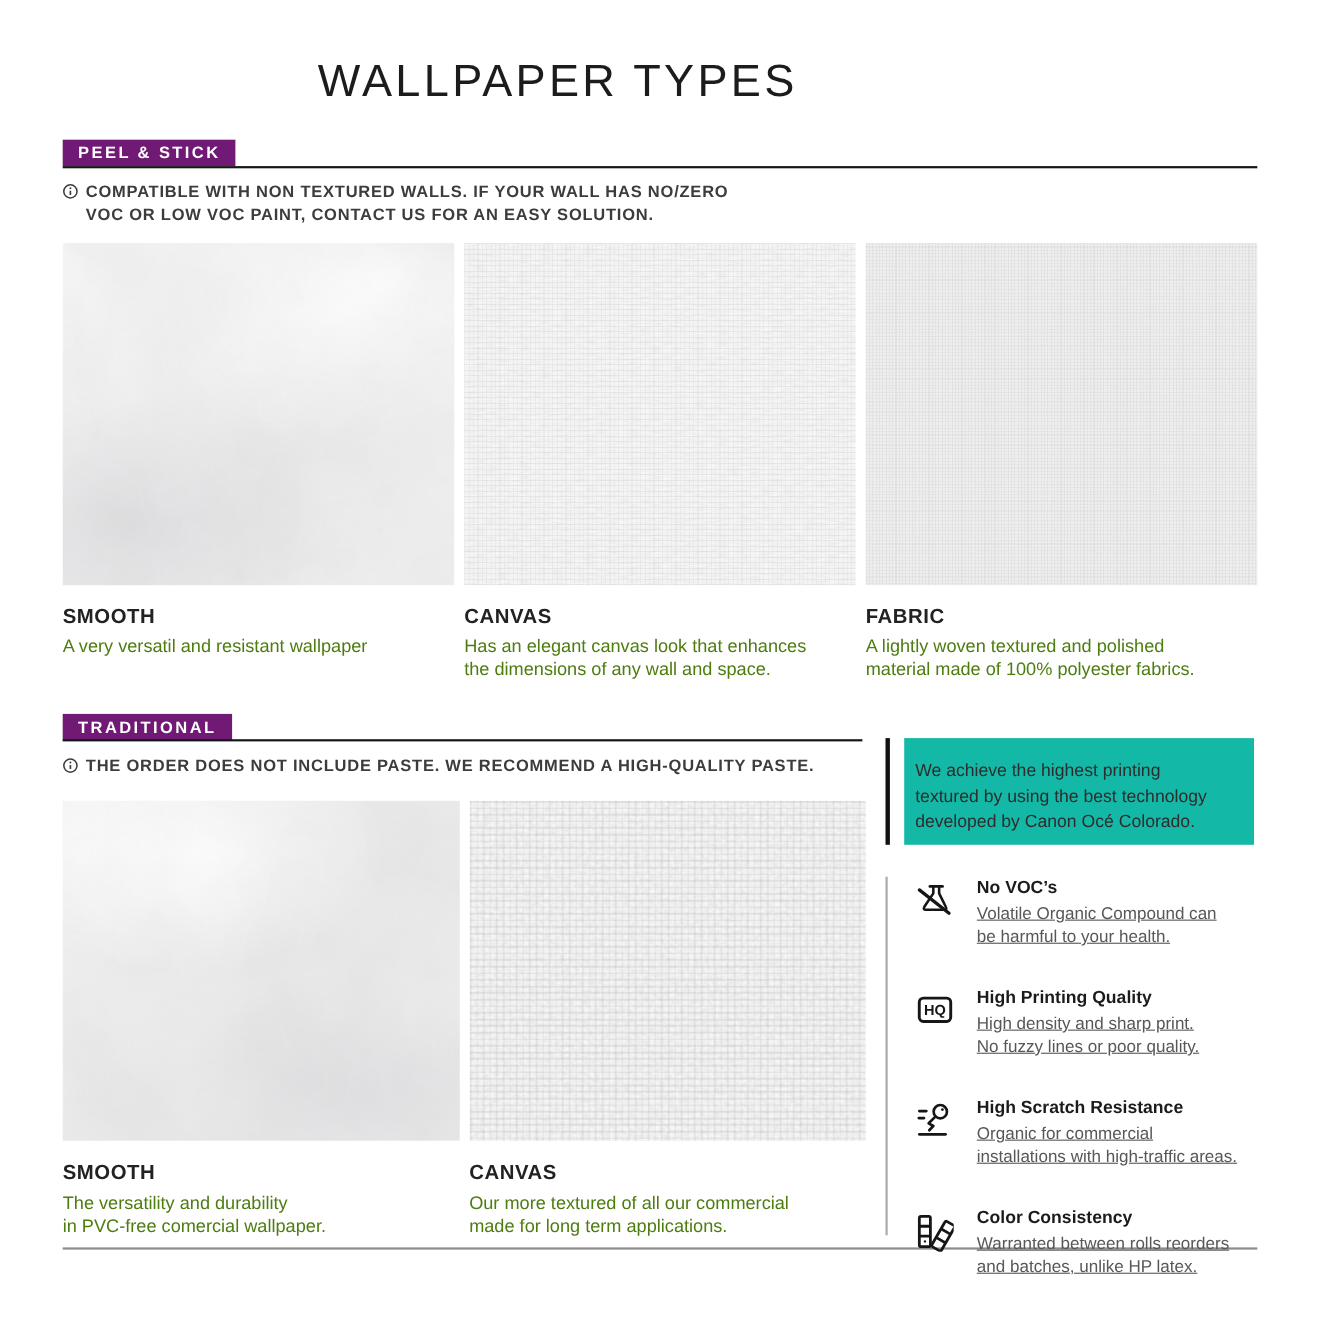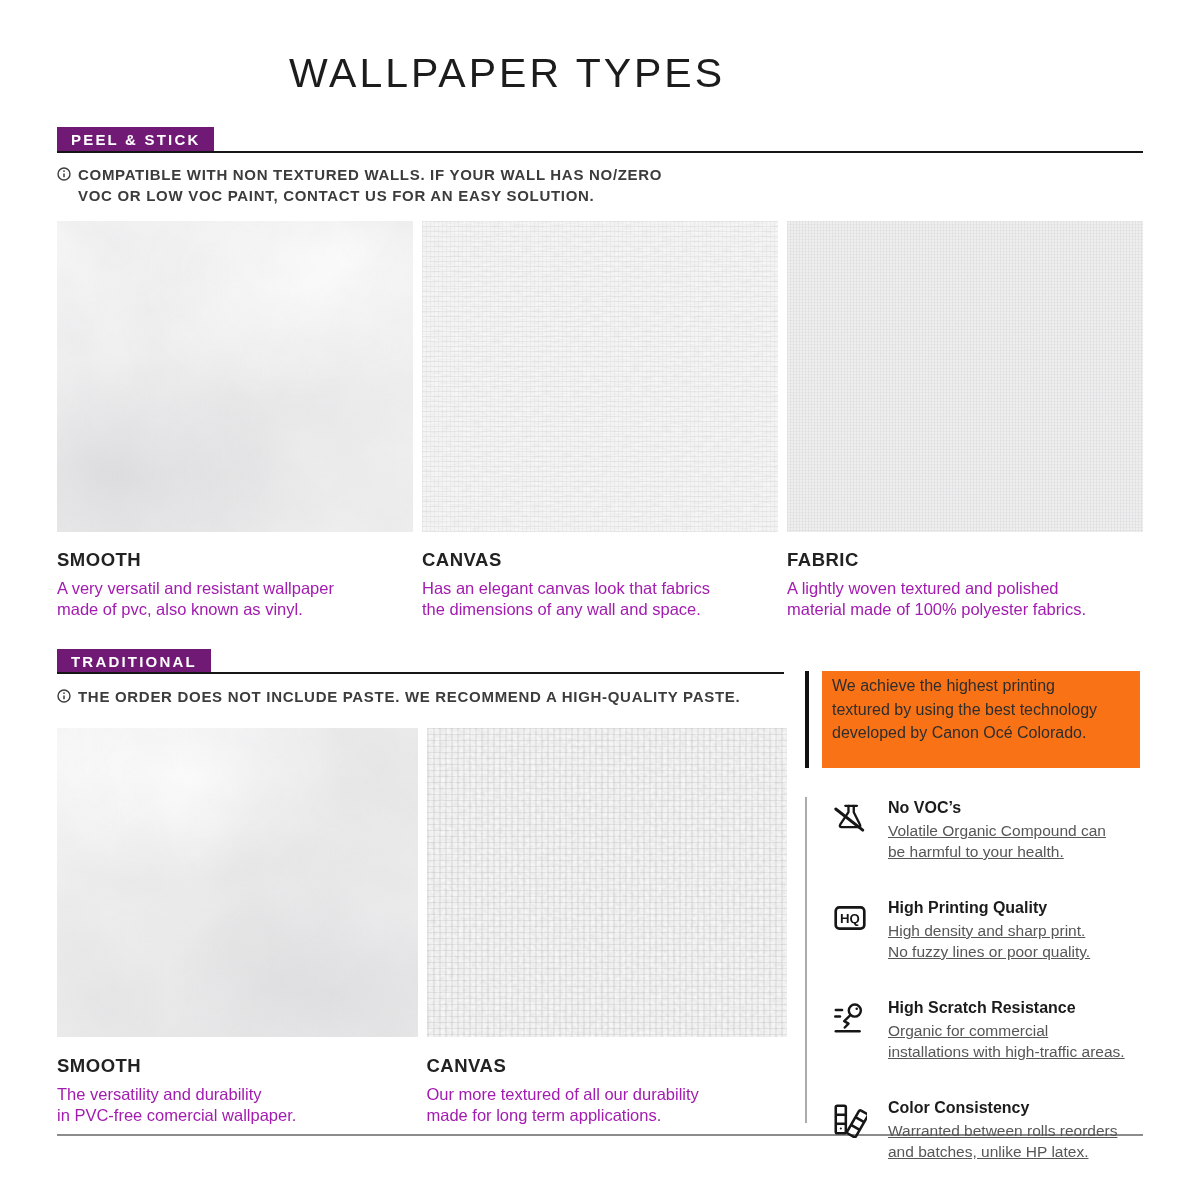--- a/index.html
+++ b/index.html
@@ -53,25 +53,25 @@
   .tex-fabric1{background:
      repeating-linear-gradient(90deg, rgba(100,100,104,.07) 0 1px, rgba(255,255,255,0) 1px 3px),
      repeating-linear-gradient(180deg, rgba(100,100,104,.05) 0 1px, rgba(255,255,255,0) 1px 3px),
      #f1f1f2;}
   .tex-canvas2{background:
      repeating-linear-gradient(180deg, rgba(110,110,112,.13) 0 1.5px, rgba(255,255,255,0) 1.5px 6px),
      repeating-linear-gradient(90deg, rgba(110,110,112,.10) 0 1.5px, rgba(255,255,255,0) 1.5px 6px),
      #fcfcfc;}
 
   .caption .cap-name{font-size:18.5px;font-weight:600;letter-spacing:.5px;color:#222;margin-bottom:7px;}
-  .caption .cap-desc{font-size:16.5px;color:#a21caf;line-height:20.5px;}
+  .caption .cap-desc{font-size:16.5px;color:#4d7c0f;line-height:20.5px;}
 
   .q-bar{position:absolute;left:805px;top:671px;width:4px;height:97px;background:#111;}
-  .q-box{position:absolute;left:822px;top:671px;width:318px;height:97px;background:#f97316;
-         box-sizing:border-box;padding:3px 10px 0 10px;font-size:16px;line-height:23.5px;color:#2d2d2d;}
+  .q-box{position:absolute;left:822px;top:671px;width:318px;height:97px;background:#14b8a6;
+         box-sizing:border-box;padding:18px 10px 0 10px;font-size:16px;line-height:23.5px;color:#2d2d2d;}
   .f-line{position:absolute;left:805px;top:797px;width:2px;height:326px;background:#ababab;}
   .features{position:absolute;left:831px;top:799px;width:312px;display:flex;flex-direction:column;gap:37px;}
   .feature{display:flex;gap:17px;}
   .f-icon{flex:0 0 40px;width:40px;padding-top:1px;}
   .f-title{font-size:16px;font-weight:700;color:#1b1b1b;margin-bottom:3px;}
   .f-desc{font-size:15.5px;color:#575757;line-height:21px;text-decoration:underline;}
 </style>
 </head>
 <body>
 
@@ -122,27 +122,26 @@
         <rect width="100%" height="100%" filter="url(#n3)" opacity="0.35"></rect>
       </svg>
     </div>
   </div>
 
   <div class="grid3 captions1">
     <div class="caption">
       <div class="cap-name">SMOOTH</div>
       <div class="cap-desc">
         <div>A very versatil and resistant wallpaper</div>
-        <div>made of pvc, also known as vinyl.</div>
       </div>
     </div>
     <div class="caption">
       <div class="cap-name">CANVAS</div>
       <div class="cap-desc">
-        <div>Has an elegant canvas look that fabrics</div>
+        <div>Has an elegant canvas look that enhances</div>
         <div>the dimensions of any wall and space.</div>
       </div>
     </div>
     <div class="caption">
       <div class="cap-name">FABRIC</div>
       <div class="cap-desc">
         <div>A lightly woven textured and polished</div>
         <div>material made of 100% polyester fabrics.</div>
       </div>
     </div>
@@ -187,21 +186,21 @@
     <div class="caption">
       <div class="cap-name">SMOOTH</div>
       <div class="cap-desc">
         <div>The versatility and durability</div>
         <div>in PVC-free comercial wallpaper.</div>
       </div>
     </div>
     <div class="caption">
       <div class="cap-name">CANVAS</div>
       <div class="cap-desc">
-        <div>Our more textured of all our durability</div>
+        <div>Our more textured of all our commercial</div>
         <div>made for long term applications.</div>
       </div>
     </div>
   </div>
 
   <div class="rule rule-bottom"></div>
 
   <div class="q-bar"></div>
   <div class="q-box">
     <div>We achieve the highest printing</div>

